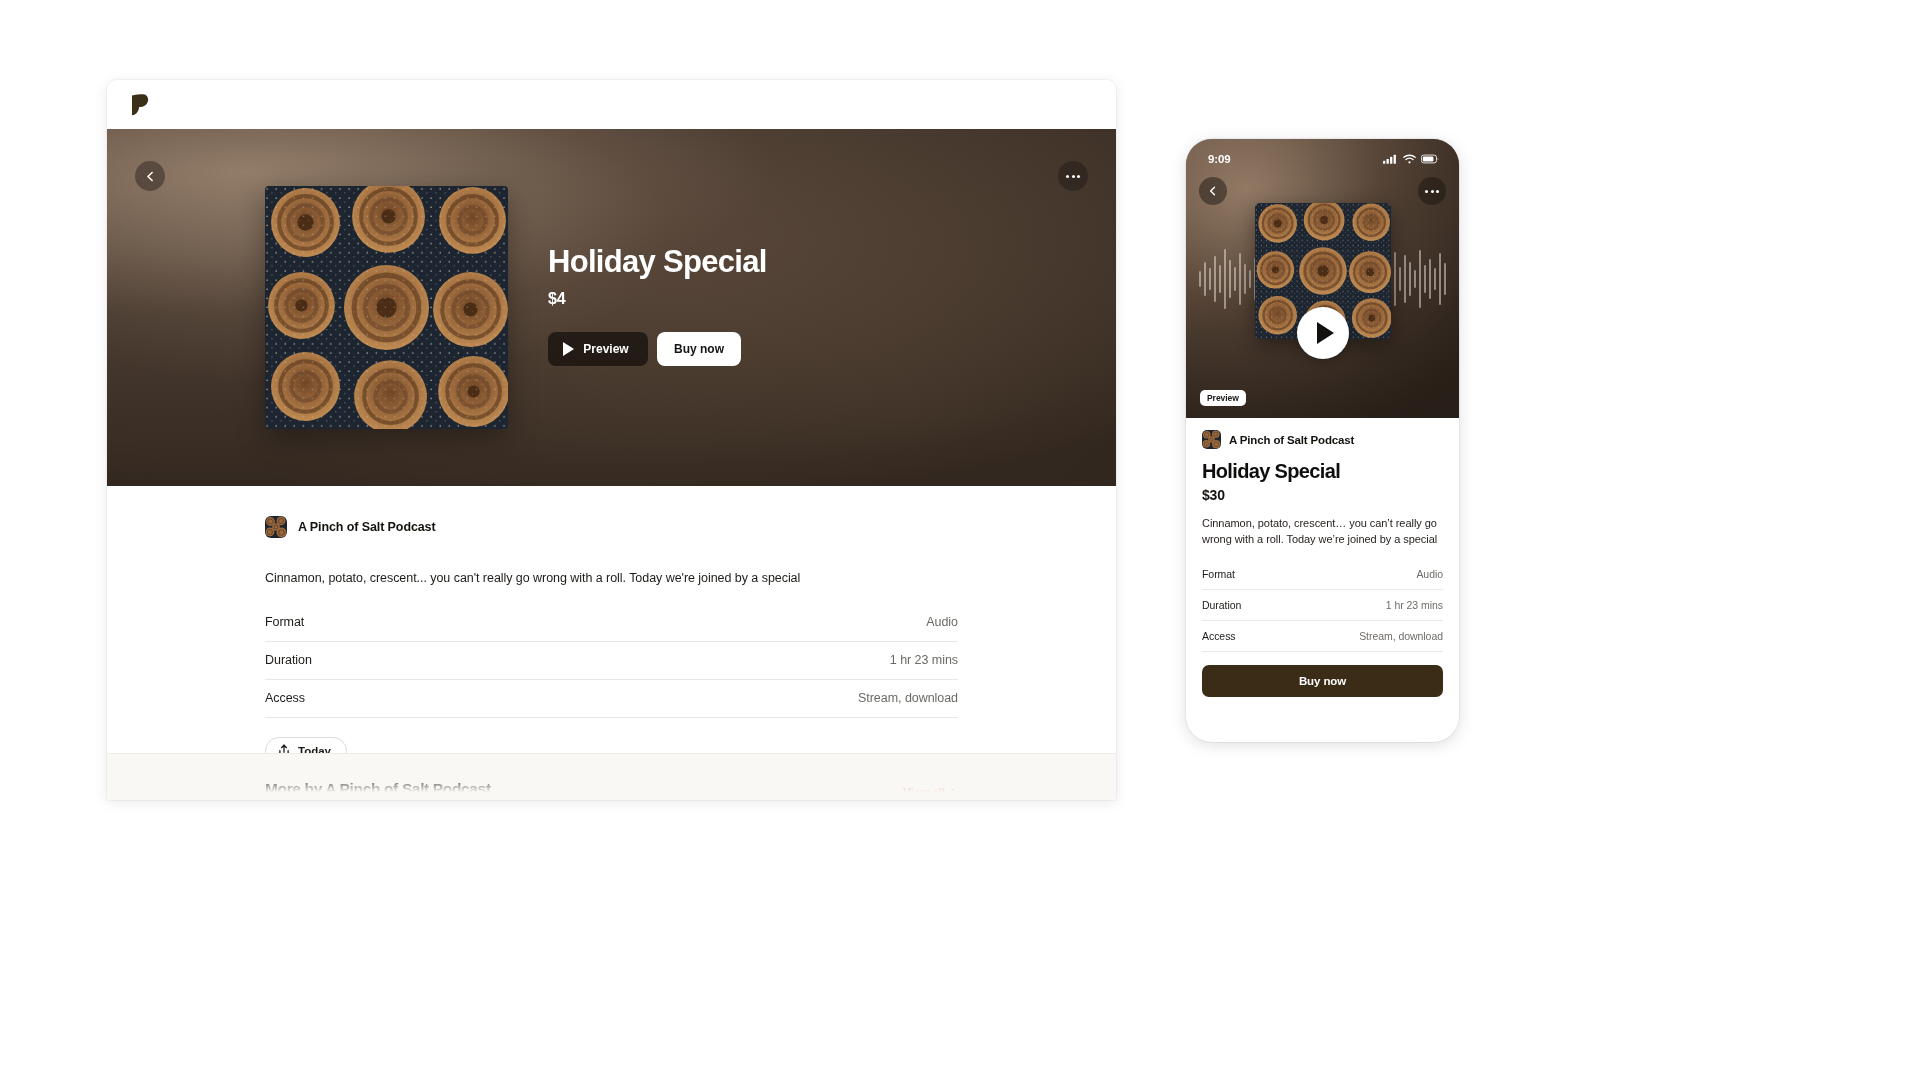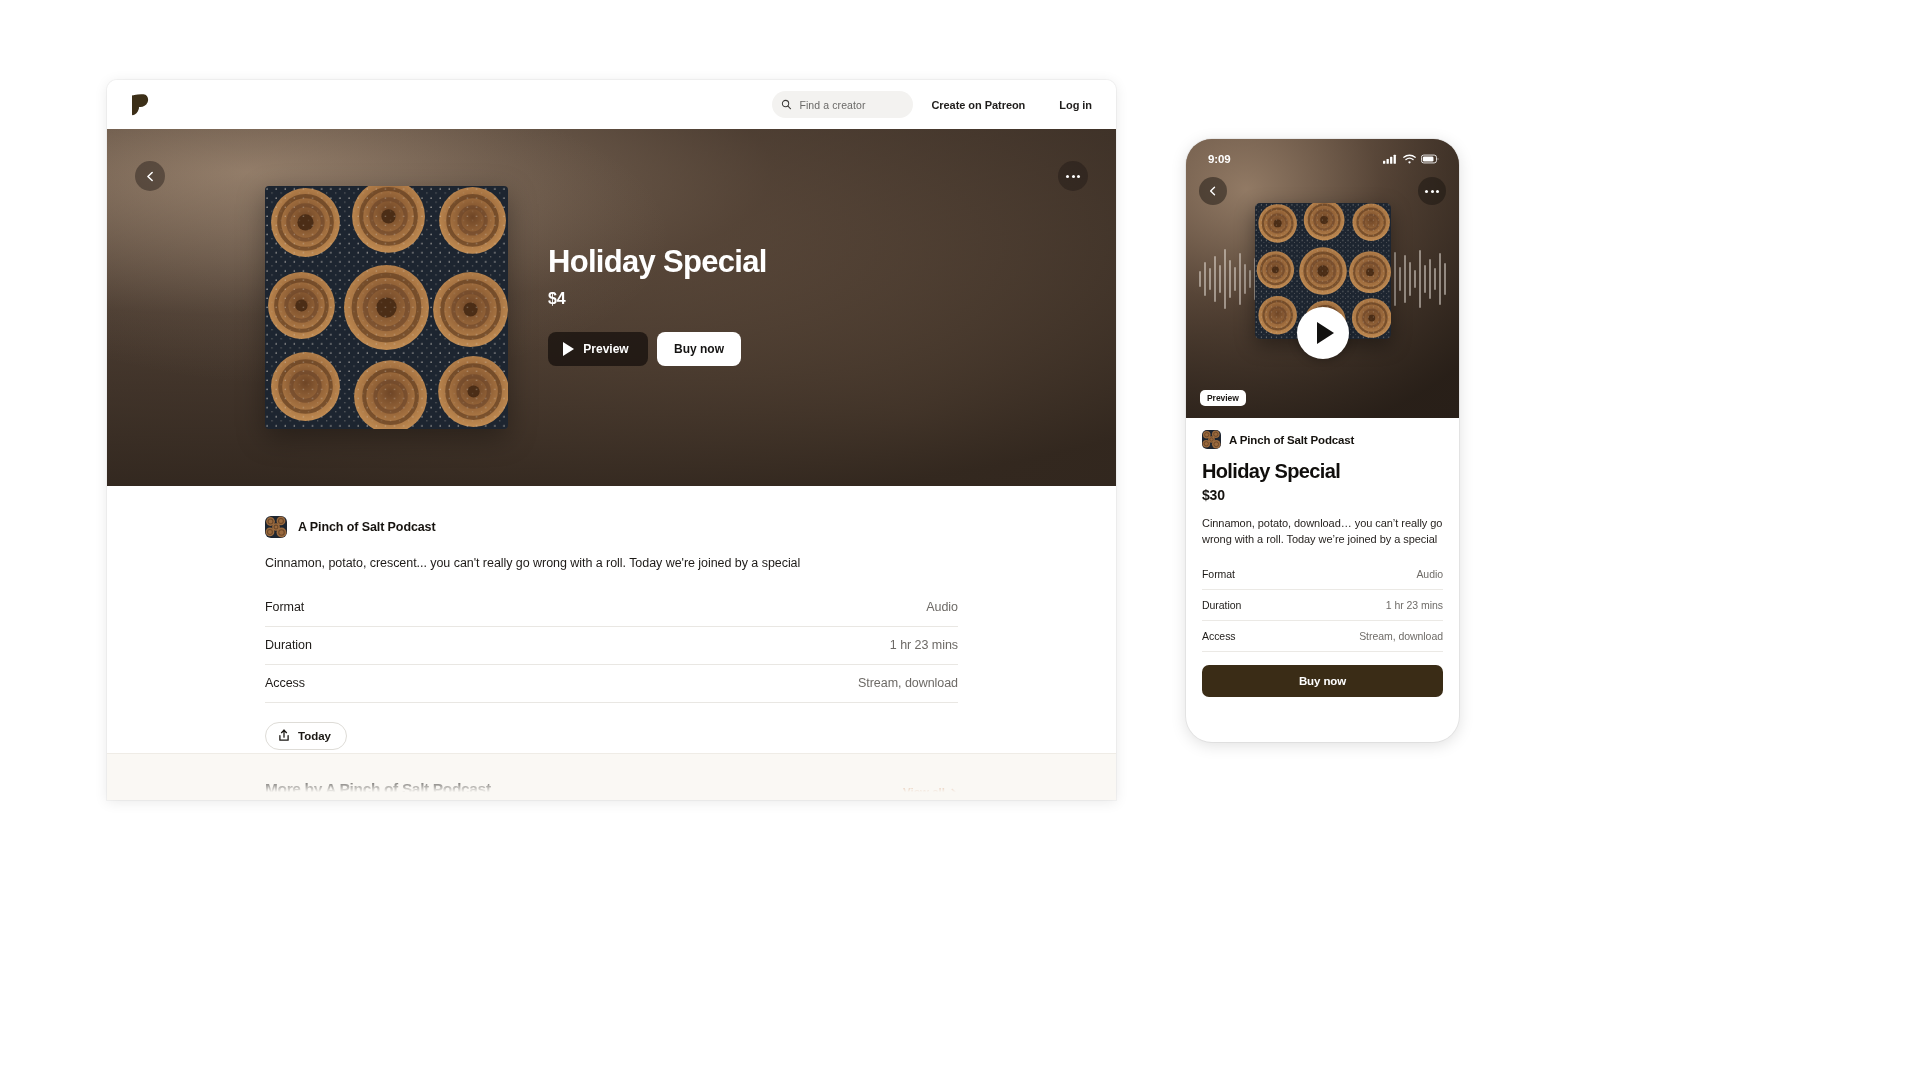--- a/index.html
+++ b/index.html
@@ -144,21 +144,21 @@
   #desktop-body { padding: 30px 158px 0 158px; background: #fff; }
   .creator-row { display:flex; align-items:center; gap: 11px; }
   #creator-avatar {
     width: 22px; height: 22px; border-radius: 6px;
     overflow:hidden; flex:none;
   }
   #creator-name {
     font-size: 12.5px; font-weight: bold; color: #16130f; letter-spacing: -.1px;
   }
   #desc {
-    margin-top: 16px;
+    margin-top: 31px;
     font-size: 12.5px; color: #1e1b18; line-height: 1.5; letter-spacing: -.05px;
   }
   .meta-list { margin-top: 16px; }
   .meta-row {
     display:flex; align-items:center; justify-content:space-between;
     height: 38px;
     border-bottom: 1px solid #e9e7e3;
     font-size: 12.5px;
     letter-spacing: -.05px;
   }
@@ -321,31 +321,20 @@
 
 <div id="desktop-window">
 
   <div id="site-header">
     <span>
       <svg class="logo-mark" viewBox="0 0 18 22">
         <path d="M1 1.6 C1 1.6 1 20.6 1 20.6 C1 21.1 1.4 21.4 1.9 21.3 C4.6 20.6 6.8 18.4 7.6 15.6 C7.9 14.7 8 14 8 12.9 C11.5 13.6 15 11.6 16.5 8.4 C18.2 4.8 16.3 0.8 12.5 0.3 C9.4 -0.1 6 0.4 3.3 1.1 C2.3 1.3 1 1.6 1 1.6 Z" fill="#3c2f18"></path>
       </svg>
     </span>
 
-    <div class="header-right">
-      <div class="search-box">
-        <svg class="sicon" viewBox="0 0 16 16">
-          <circle cx="6.6" cy="6.6" r="4.6" fill="none" stroke="#3d3b38" stroke-width="1.5"></circle>
-          <line x1="10.1" y1="10.4" x2="14" y2="14.2" stroke="#3d3b38" stroke-width="1.5" stroke-linecap="round"></line>
-        </svg>
-        <span class="sval" title="Find a creator">Find a creator</span>
-      </div>
-      <div class="nav-link" id="nav-create">Create on Patreon</div>
-      <div class="nav-link" id="nav-login">Log in</div>
-    </div>
   </div>
 
   <div id="hero">
 
     <div class="hero-circle-btn" id="hero-back">
       <svg width="11" height="11" viewBox="0 0 12 12">
         <polyline points="7.8,1.6 3.2,6 7.8,10.4" fill="none" stroke="#fff" stroke-width="1.7" stroke-linecap="round" stroke-linejoin="round"></polyline>
       </svg>
     </div>
     <div class="hero-circle-btn" id="hero-more">
@@ -699,21 +688,21 @@
               <circle cx="30" cy="30" r="5"></circle>
             <circle cx="20" cy="20" r="3.5"></circle>
           </g>
         </svg>
       </div>
       <div id="phone-creator-name">A Pinch of Salt Podcast</div>
     </div>
 
     <div id="phone-title">Holiday Special</div>
     <div id="phone-price">$30</div>
-    <div id="phone-desc">Cinnamon, potato, download… you can’t really go wrong with a roll. Today we’re joined by a special</div>
+    <div id="phone-desc">Cinnamon, potato, crescent… you can’t really go wrong with a roll. Today we’re joined by a special</div>
 
     <div class="p-meta">
       <div class="p-meta-row">
         <span class="k">Format</span>
         <span class="v">Audio</span>
       </div>
       <div class="p-meta-row">
         <span class="k">Duration</span>
         <span class="v">1 hr 23 mins</span>
       </div>

